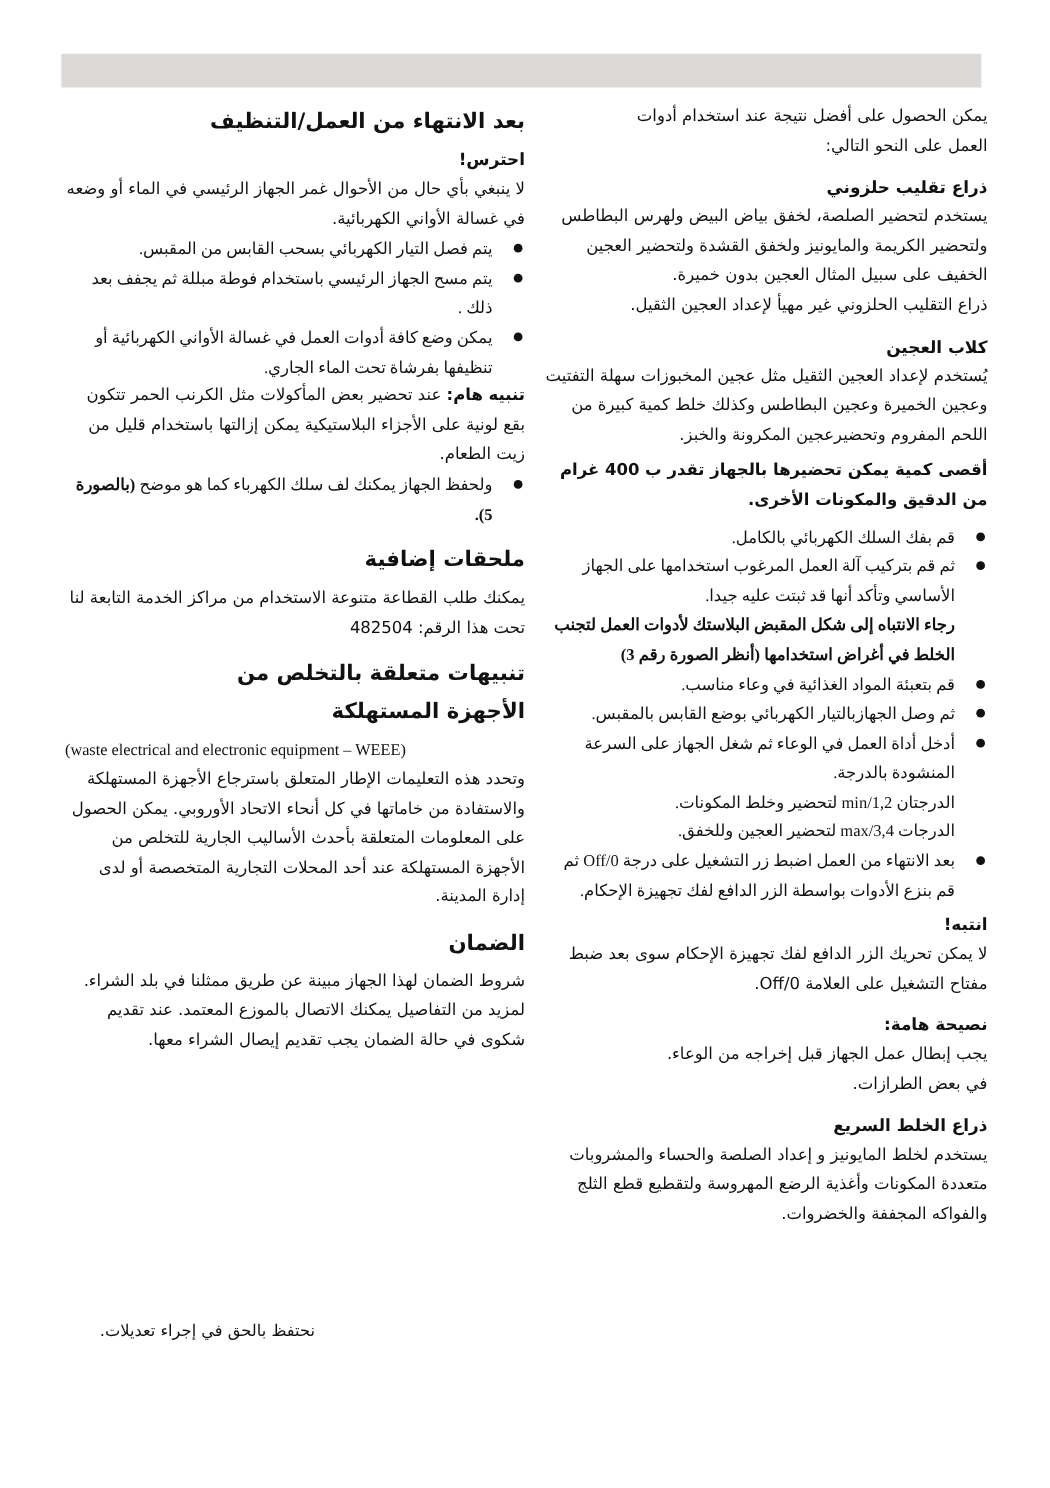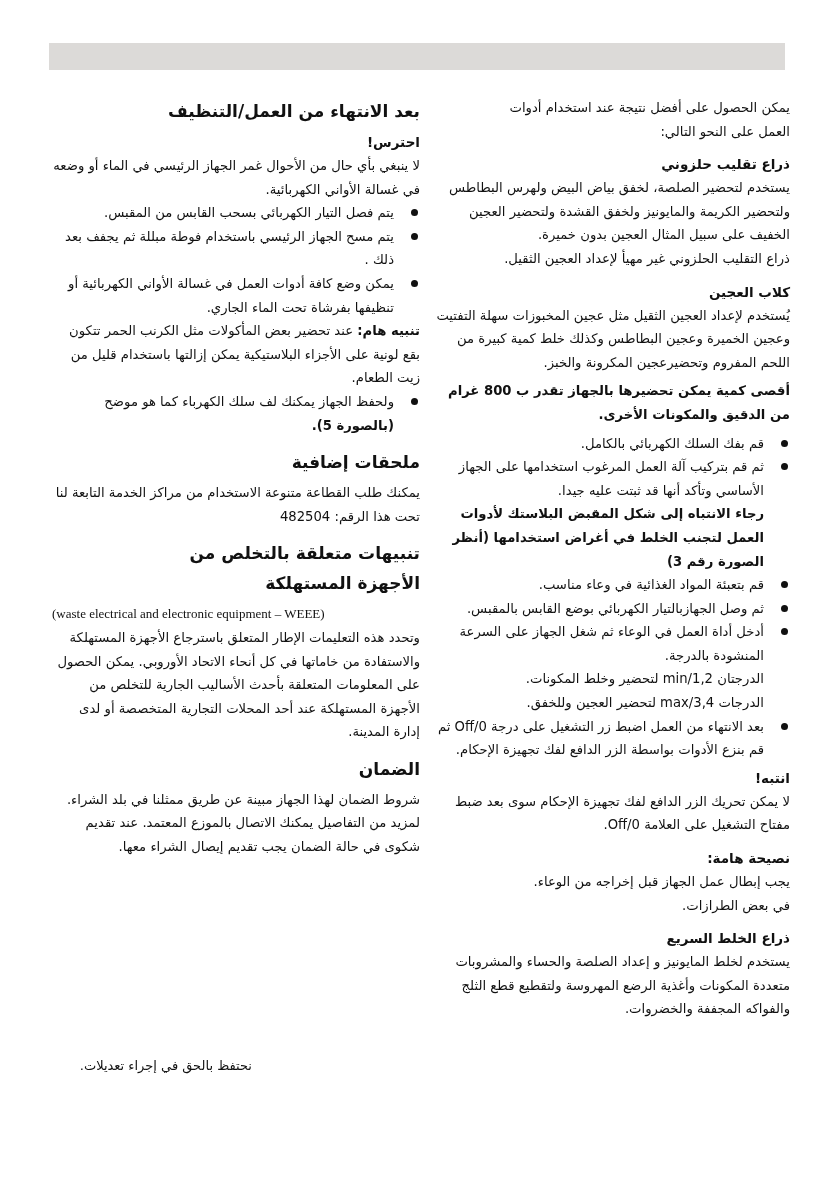--- a/index.html
+++ b/index.html
@@ -5,31 +5,31 @@
     html, body { margin: 0; padding: 0; background: #ffffff; }
     body {
       width: 840px; height: 1190px; position: relative; overflow: hidden;
       font-family: "DejaVu Sans", sans-serif; color: #111111;
     }
     .header-bar {
       position: absolute; left: 49px; top: 43px; width: 736px; height: 27px;
       background: #dcdad8;
     }
     .col {
-      position: absolute; top: 96px; direction: rtl; text-align: right;
+      position: absolute; top: 82px; direction: rtl; text-align: right;
       font-size: 13.2px; line-height: 23.6px;
     }
     .col-right { left: 436px; width: 354px; }
     .col-left { left: 52px; width: 368px; }
     .h1 { font-weight: bold; font-size: 17px; line-height: 30px; margin: 0 0 4px 0; }
     .h2 { font-weight: bold; font-size: 13.5px; line-height: 24px; margin: 4px 0 0 0; }
     .p { margin: 0; }
     .bold { font-weight: bold; }
     .bullets { margin: 0; padding: 0 26px 0 0; list-style: none; }
-    .bullets li { position: relative; margin: 0; }
+    .bullets li { position: relative; margin: 0; font-family: Liberation Serif, serif; }
     .bullets li::before {
       content: ""; position: absolute; right: -24px; top: 8px;
       width: 7px; height: 7px; border-radius: 50%; background: #111;
     }
     .gap { height: 10px; }
     .gap-s { height: 5px; }
     .ltr-num { direction: ltr; unicode-bidi: embed; }
     .weee-row { position: relative; padding-left: 56px; }
     .weee-icon { position: absolute; left: 0; top: 4px; width: 40px; height: 50px; }
     .weee-bar { position: absolute; left: 6px; top: 56px; width: 30px; height: 6px; background: #111; }
@@ -48,21 +48,21 @@
   <p class="p">يمكن الحصول على أفضل نتيجة عند استخدام أدوات</p>
   <p class="p">العمل على النحو التالي:</p>
   <div class="gap-s"></div>
   <div class="h2">ذراع تقليب حلزوني</div>
   <p class="p">يستخدم لتحضير الصلصة، لخفق بياض البيض ولهرس البطاطس ولتحضير الكريمة والمايونيز ولخفق القشدة ولتحضير العجين الخفيف على سبيل المثال العجين بدون خميرة.</p>
   <p class="p">ذراع التقليب الحلزوني غير مهيأ لإعداد العجين الثقيل.</p>
   <div class="gap-s"></div>
   <div class="h2">كلاب العجين</div>
   <p class="p">يُستخدم لإعداد العجين الثقيل مثل عجين المخبوزات سهلة التفتيت وعجين الخميرة وعجين البطاطس وكذلك خلط كمية كبيرة من اللحم المفروم وتحضيرعجين المكرونة والخبز.</p>
   <div class="gap-s"></div>
-  <p class="p bold">أقصى كمية يمكن تحضيرها بالجهاز تقدر ب 800 غرام من الدقيق والمكونات الأخرى.</p>
+  <p class="p bold">أقصى كمية يمكن تحضيرها بالجهاز تقدر ب 400 غرام من الدقيق والمكونات الأخرى.</p>
   <div class="gap-s"></div>
   <ul class="bullets">
     <li><span>قم بفك السلك الكهربائي بالكامل.</span></li>
     <li>
       <span>ثم قم بتركيب آلة العمل المرغوب استخدامها على الجهاز الأساسي وتأكد أنها قد ثبتت عليه جيدا.</span><br>
       <span class="bold">رجاء الانتباه إلى شكل المقبض البلاستك لأدوات العمل لتجنب الخلط في أغراض استخدامها (أنظر الصورة رقم 3)</span>
     </li>
     <li><span>قم بتعبئة المواد الغذائية في وعاء مناسب.</span></li>
     <li><span>ثم وصل الجهازبالتيار الكهربائي بوضع القابس بالمقبس.</span></li>
     <li>

